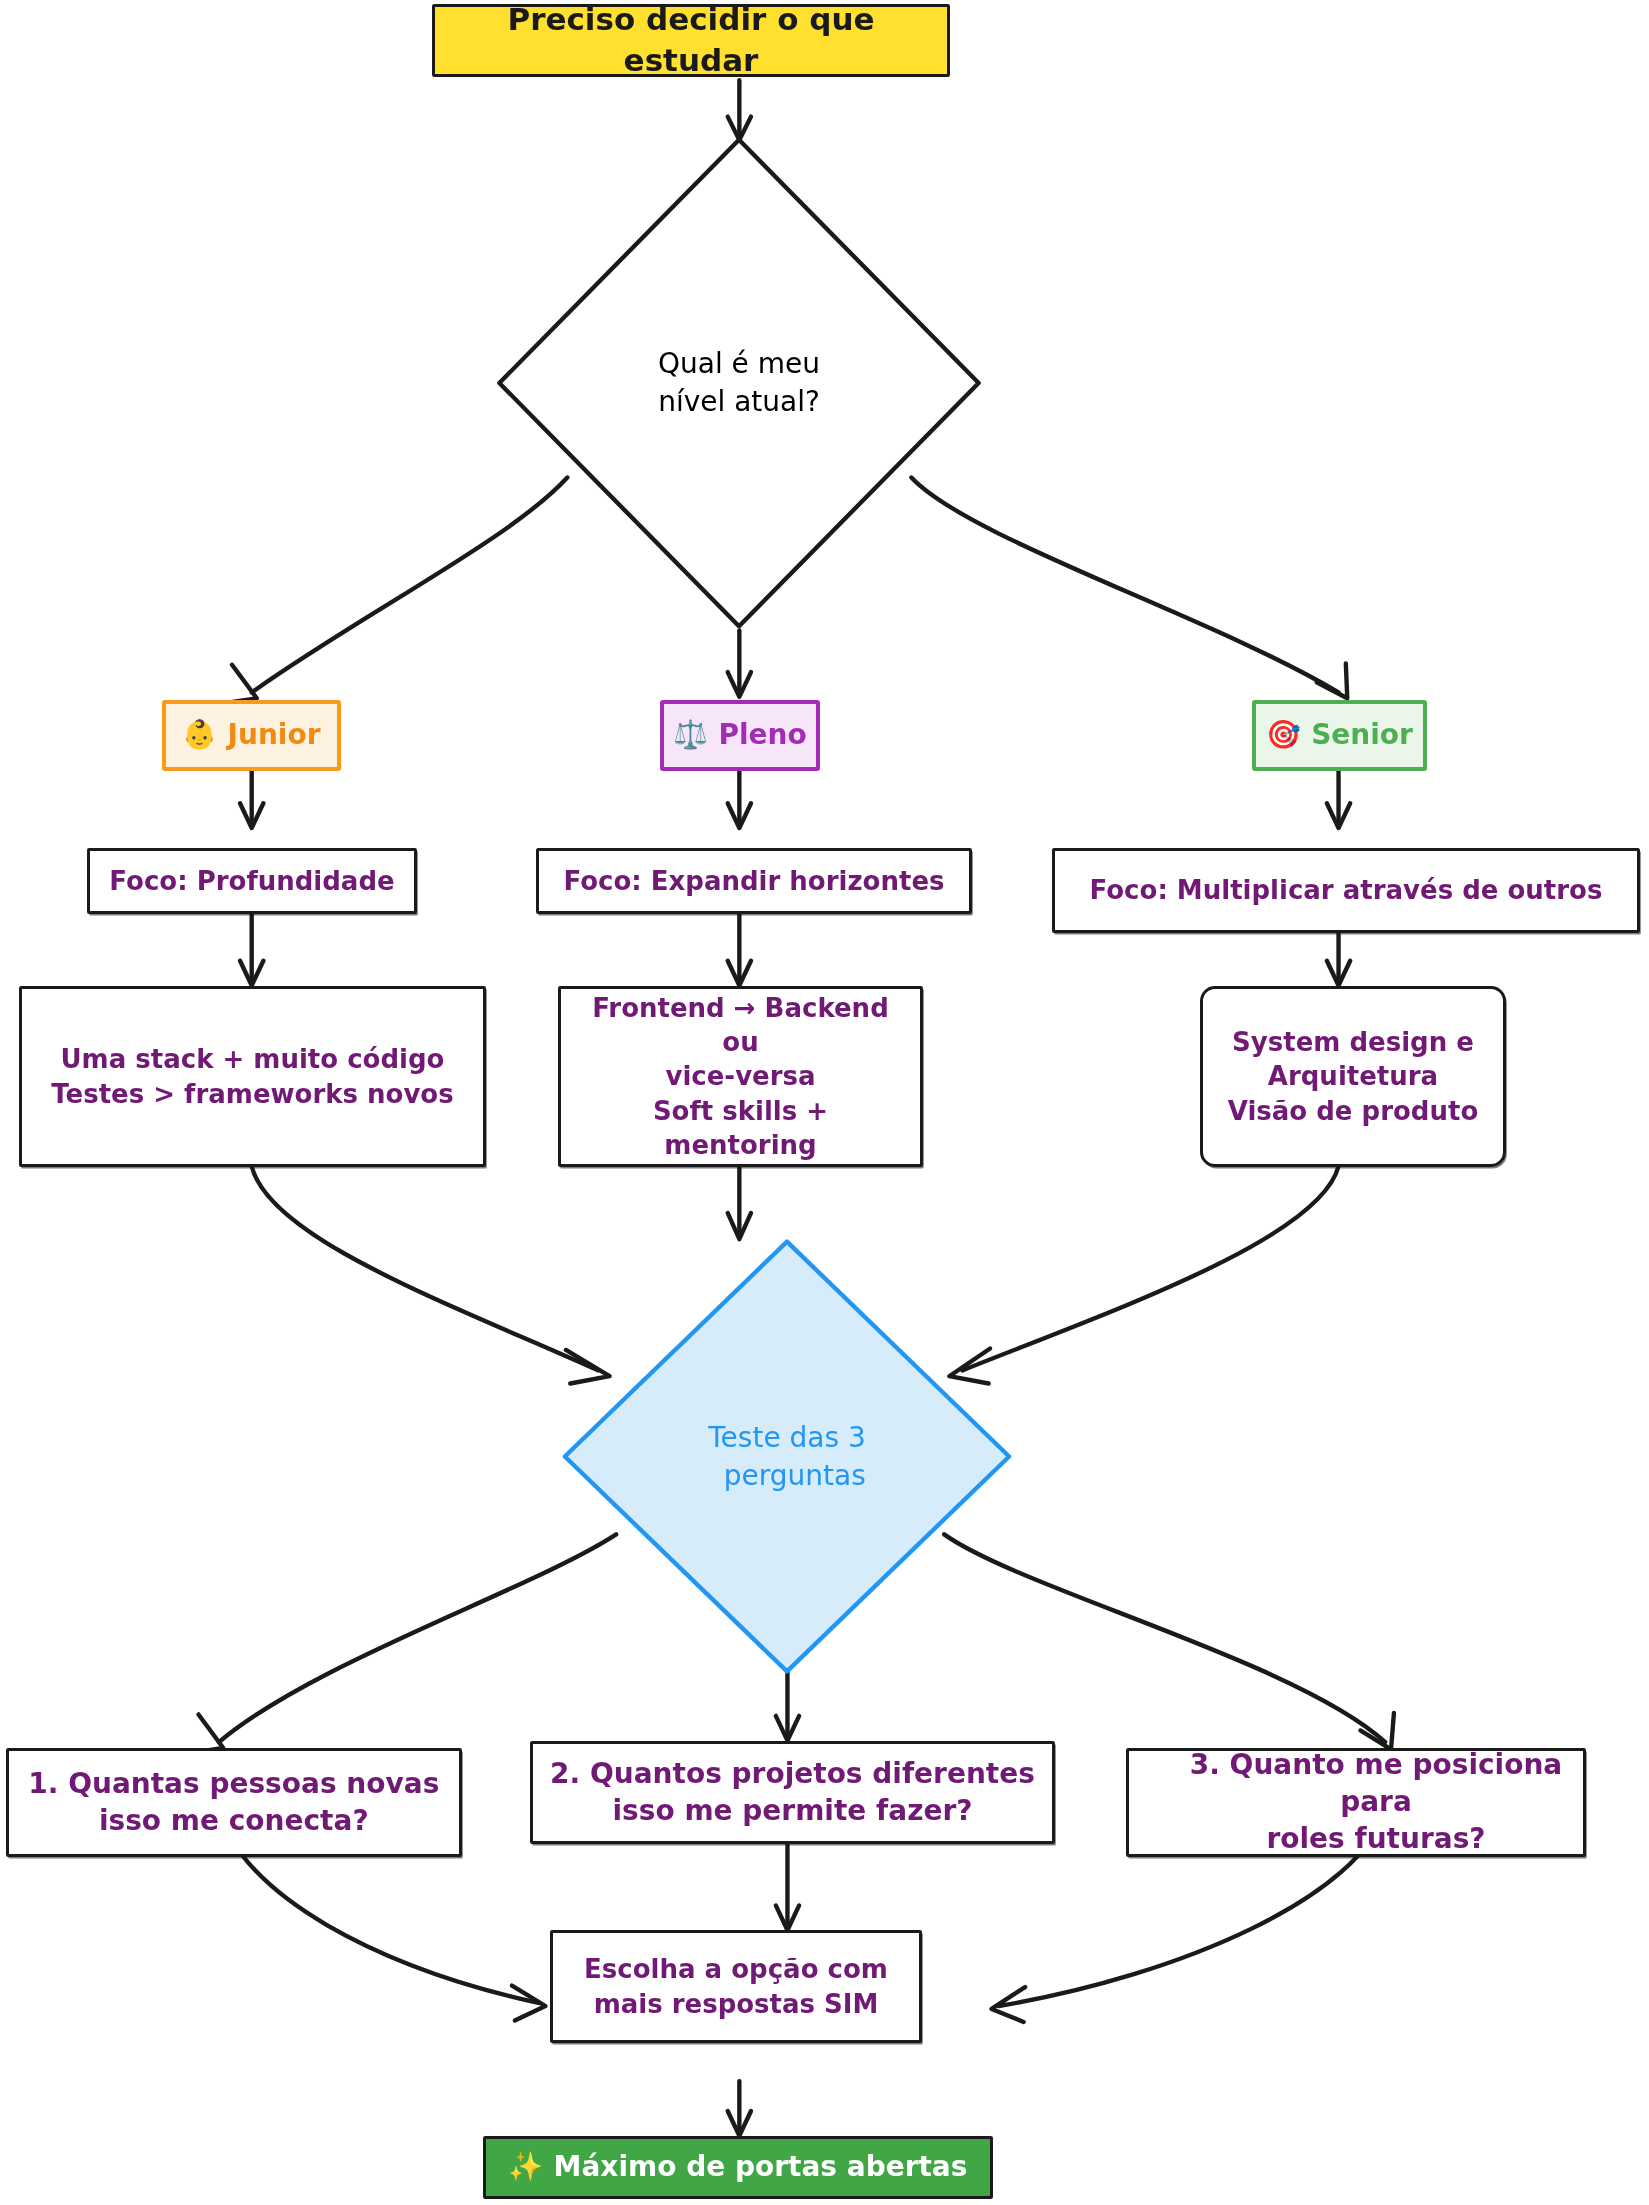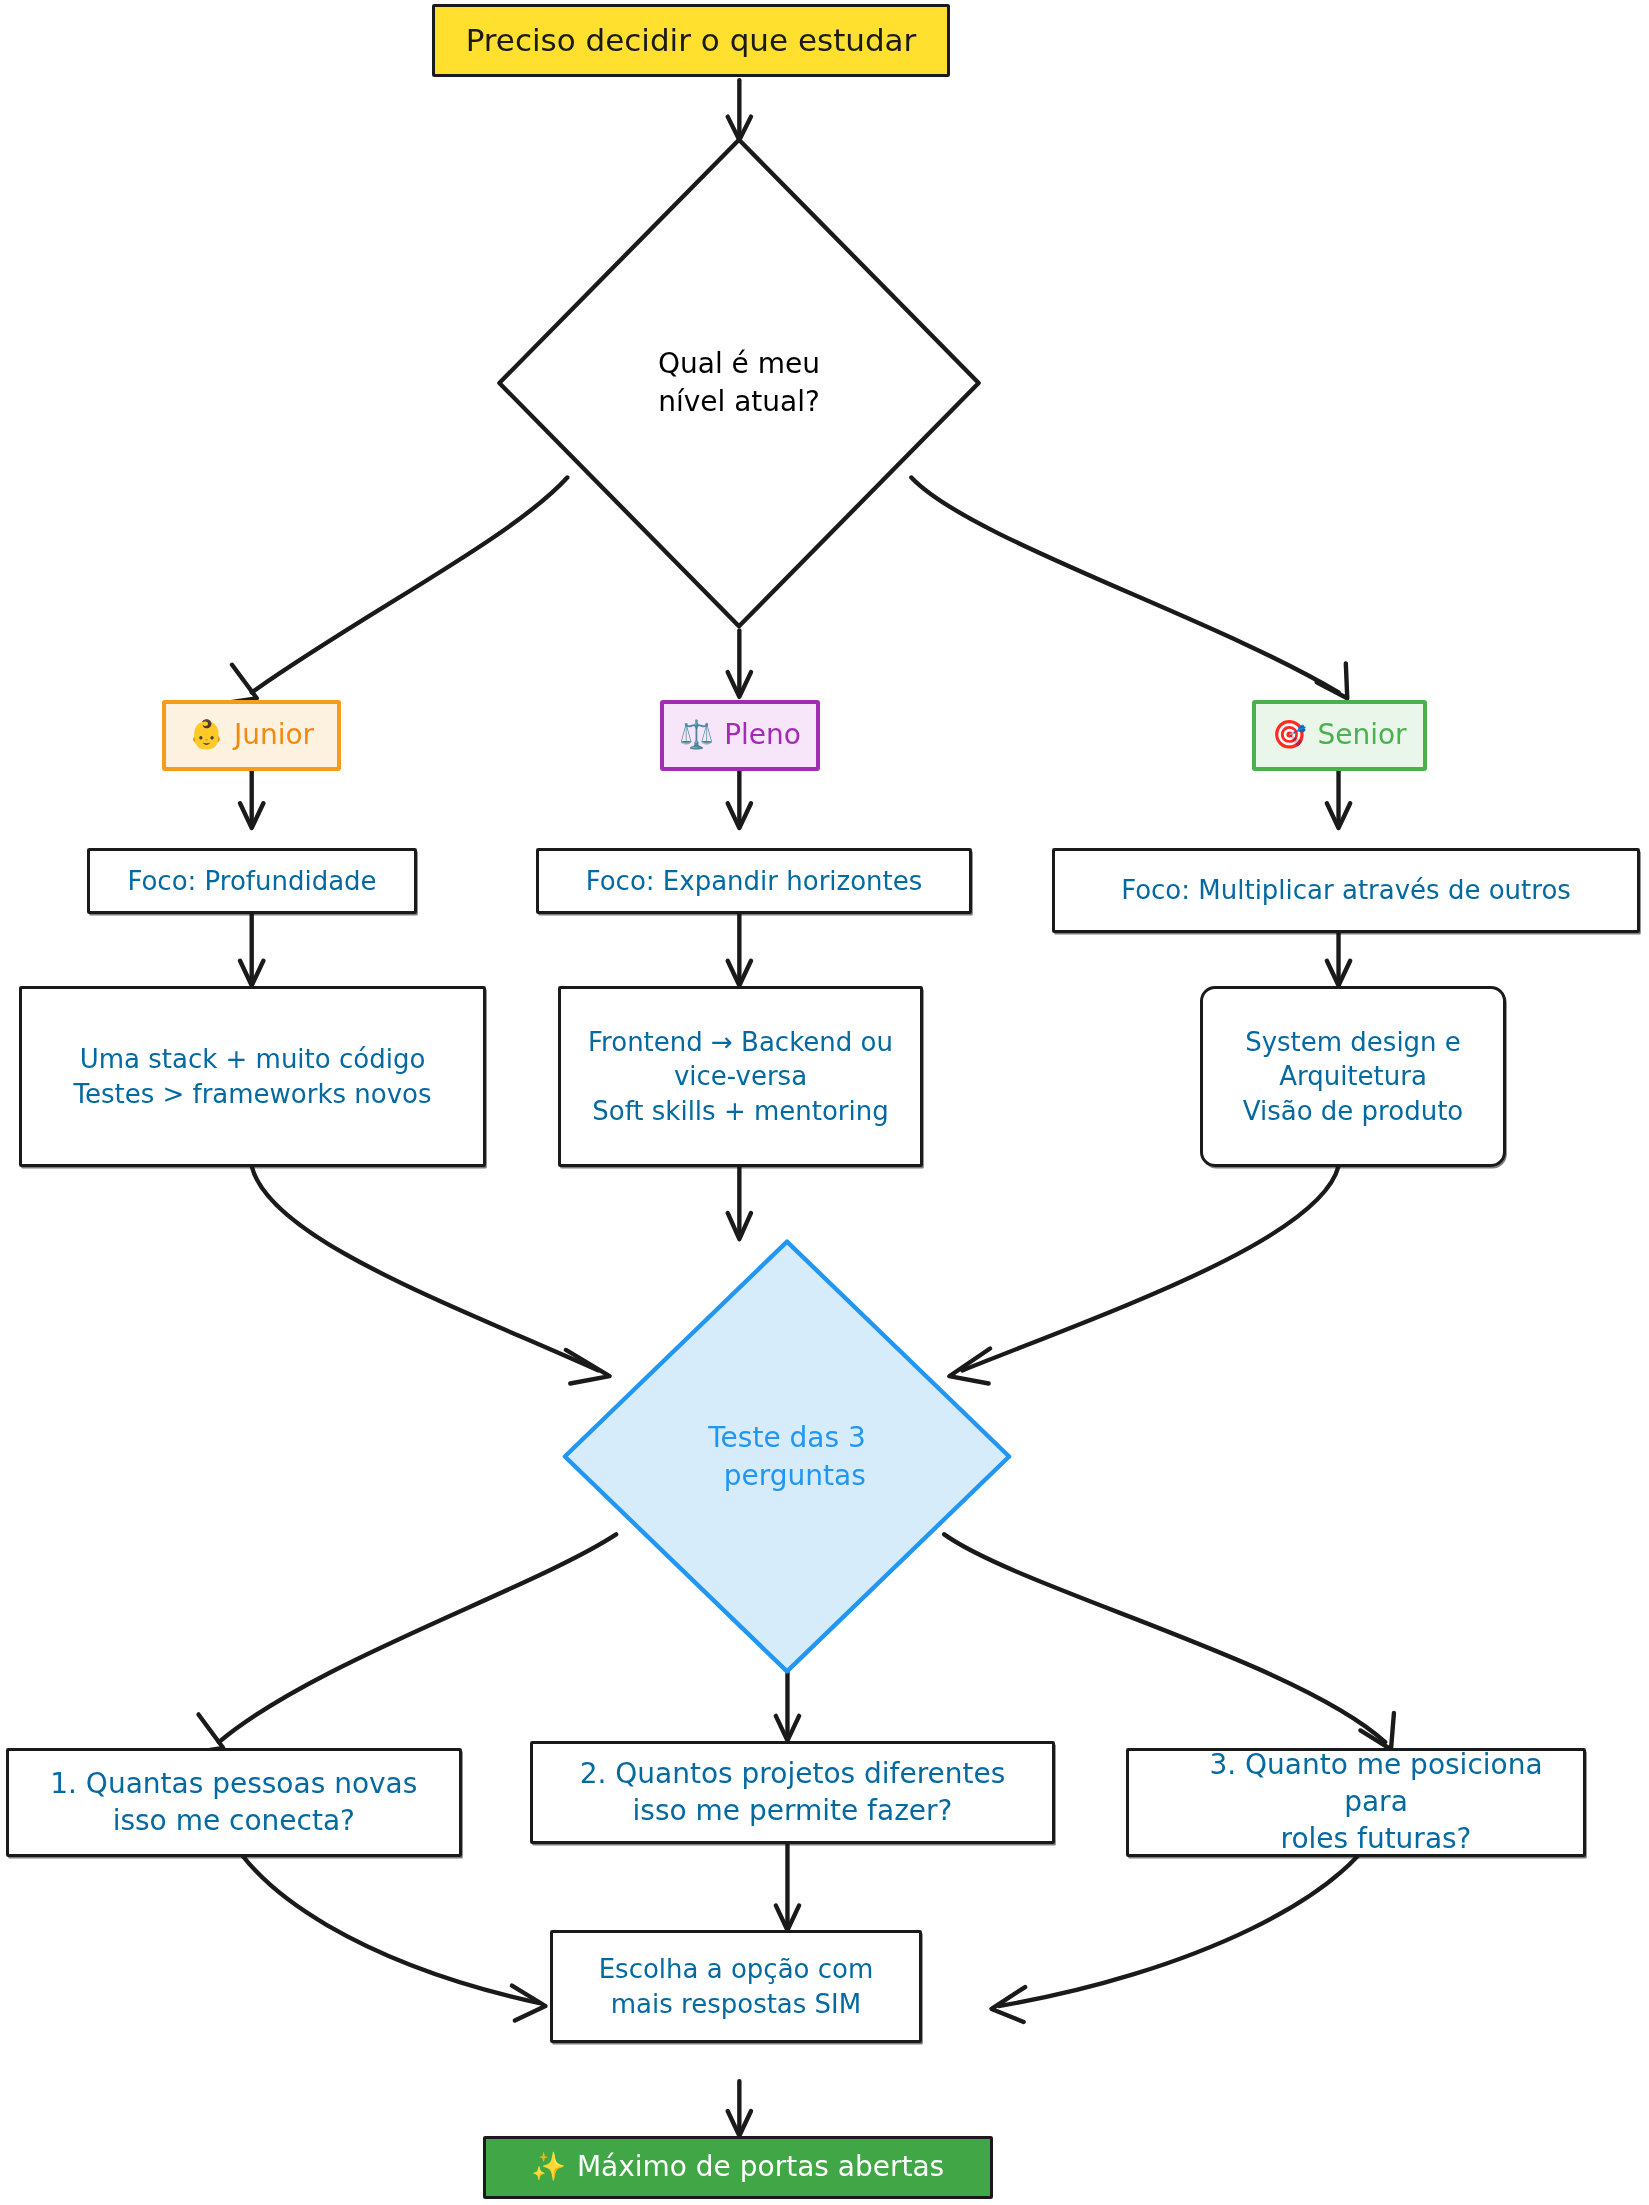--- a/index.html
+++ b/index.html
@@ -41,25 +41,26 @@
   }
   .node {
     position: absolute;
     box-sizing: border-box;
     display: flex;
     align-items: center;
     justify-content: center;
     text-align: center;
     font-family: "DejaVu Sans", sans-serif;
     line-height: 1.32;
+    font-weight: bold;
   }
   .rect {
     border: 3.6px solid #1a1a1a;
     background: #ffffff;
-    color: #0369a1;
+    color: #701a75;
     border-radius: 2.2px;
     box-shadow: 1.5px 2.2px 0 -0.7px rgba(20,20,20,0.55);
   }
   .rect .txt { padding: 4.4px 13px; }
 
   .node-start {
     background: #ffe02e;
     border: 3.6px solid #1a1a1a;
     color: #1a1a1a;
     border-radius: 2.2px;

